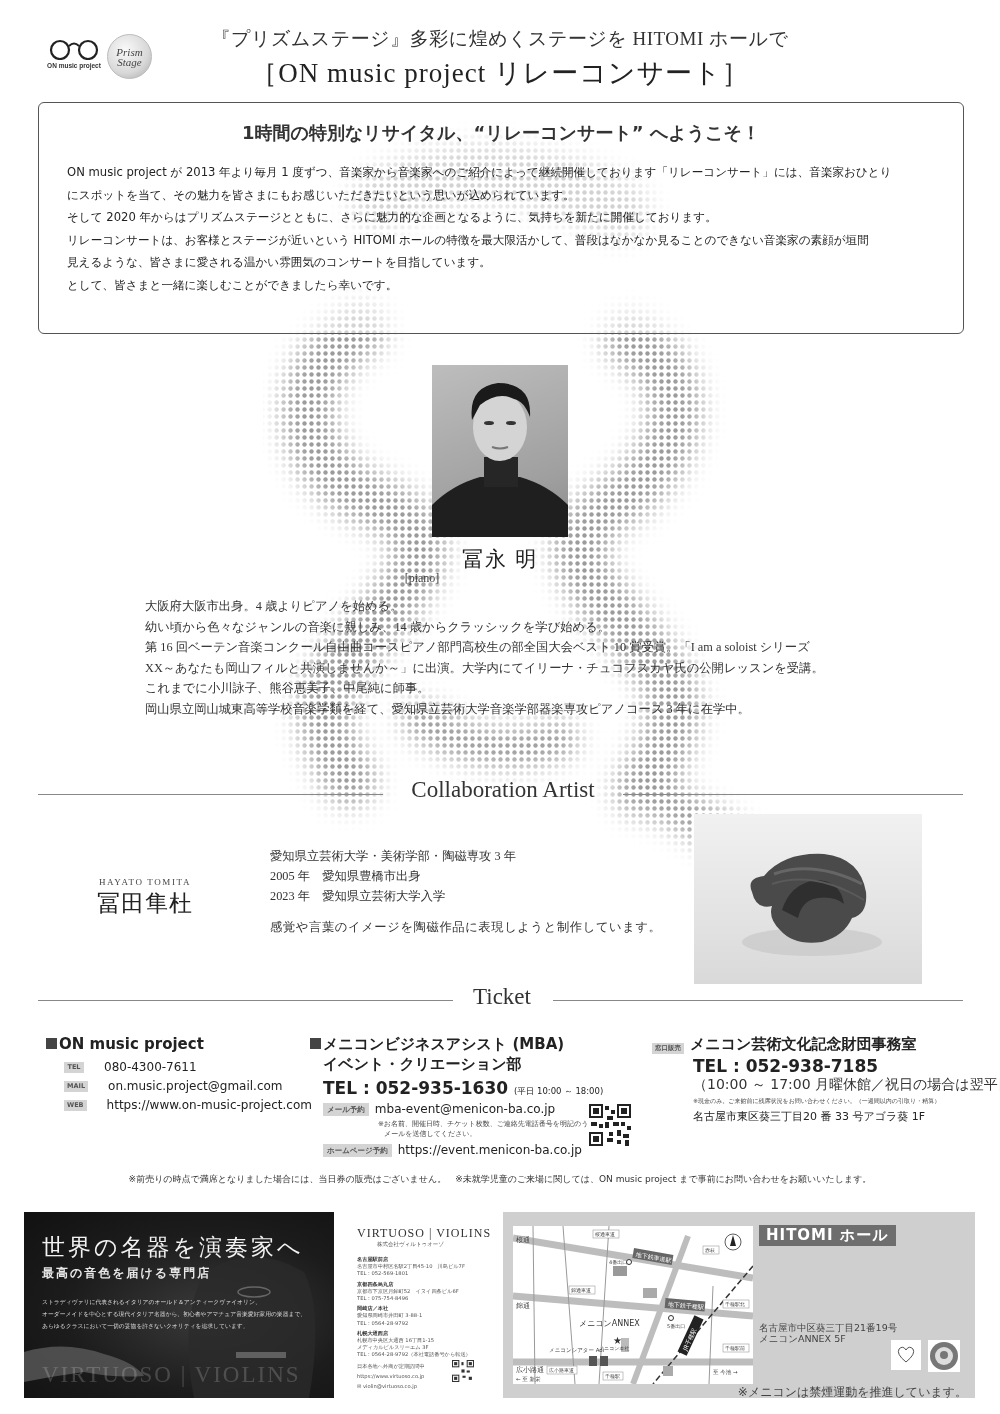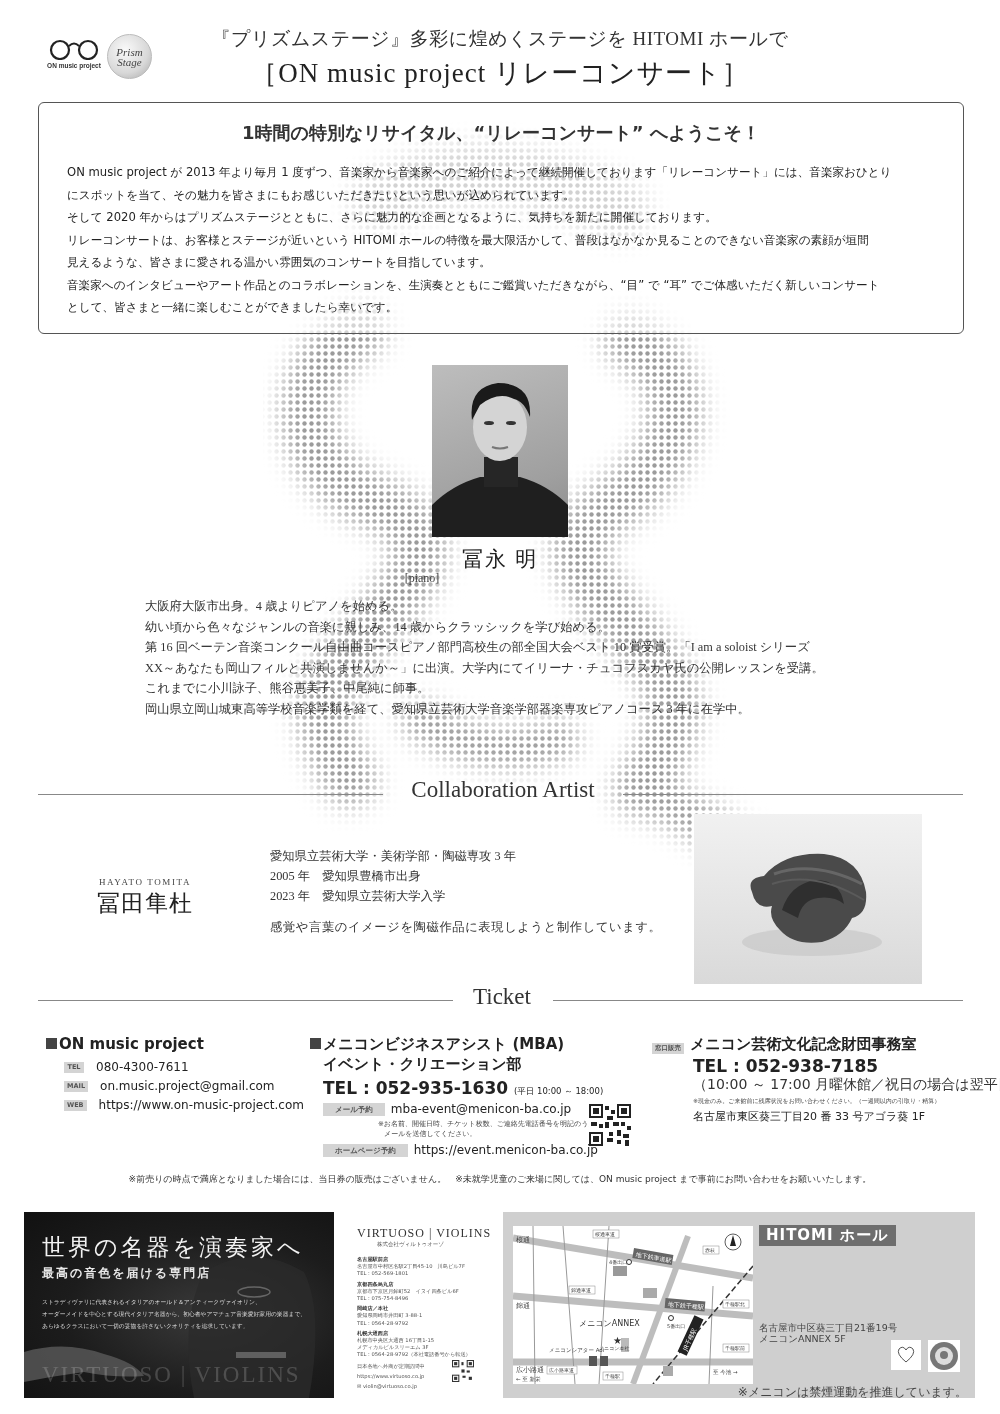--- a/index.html
+++ b/index.html
@@ -46,22 +46,22 @@
   .collab-jp { left: 60px; width: 170px; top: 888px; text-align: center; font-size: 23px; color: #222; letter-spacing: 1px; }
   .collab-info { left: 270px; top: 846px; font-size: 12.3px; line-height: 20px; color: #333; }
   .collab-info p { white-space: nowrap; }
   .collab-note { left: 270px; top: 919px; font-size: 12.3px; color: #333; white-space: nowrap; letter-spacing: 0.6px; }
   .artwork { left: 694px; top: 814px; width: 228px; height: 170px; background: linear-gradient(180deg, #f1f1f1 0%, #e3e3e3 60%, #d9d9d9 100%); overflow: hidden; }
 
   
   .t-head { font-size: 15px; font-weight: bold; color: #222; line-height: 20px; white-space: nowrap; }
   .t-head .sq { display: inline-block; width: 11px; height: 11px; background: #444; margin-right: 2px; vertical-align: 0px; }
   .t-row { font-size: 12px; color: #222; line-height: 19px; white-space: nowrap; display: flex; align-items: center; }
-  .tag { display: inline-block; background: #d4d4d4; color: #555; font-size: 6.5px; font-weight: bold; padding: 1px 3px; margin-right: 12px; line-height: 9px; min-width: 20px; text-align: center; }
-  .tag.lg { font-size: 7.5px; padding: 2px 12px; margin-right: 6px; }
+  .tag { display: inline-block; background: #d4d4d4; color: #555; font-size: 6.5px; font-weight: bold; padding: 1px 3px; margin-right: 20px; line-height: 9px; min-width: 20px; text-align: center; }
+  .tag.lg { font-size: 7.5px; padding: 2px 4px; margin-right: 6px; }
   .tel-big { font-size: 17px; font-weight: bold; color: #222; white-space: nowrap; }
   .tel-big small { font-size: 8.5px; font-weight: normal; }
   .tiny { font-size: 7px; color: #444; line-height: 10px; white-space: nowrap; }
 
   .footnote { left: 0; width: 1000px; top: 1173px; text-align: center; font-size: 9px; color: #333; white-space: nowrap; }
 
   
   .ad-dark { left: 24px; top: 1212px; width: 310px; height: 186px; background: radial-gradient(ellipse at 60% 55%, #3a3a3a 0%, #1c1c1c 55%, #111 100%); overflow: hidden; }
   .ad-dark .h1 { position: absolute; left: 18px; top: 20px; font-size: 23px; color: #f2f2f2; letter-spacing: 3px; font-family: "DejaVu Serif", serif; }
   .ad-dark .h2 { position: absolute; left: 18px; top: 53px; font-size: 12px; color: #e8e8e8; letter-spacing: 2px; font-weight: bold; font-family: "DejaVu Serif", serif; }
@@ -129,21 +129,20 @@
 <div class="abs head-title serif">［ON music project リレーコンサート］</div>
 
 <div class="abs intro-box">
   <div class="intro-title">1時間の特別なリサイタル、“リレーコンサート” へようこそ！</div>
   <div class="intro-body">
     <p>ON music project が 2013 年より毎月 1 度ずつ、音楽家から音楽家へのご紹介によって継続開催しております「リレーコンサート」には、音楽家おひとり</p>
     <p>にスポットを当て、その魅力を皆さまにもお感じいただきたいという思いが込められています。</p>
     <p>そして 2020 年からはプリズムステージとともに、さらに魅力的な企画となるように、気持ちを新たに開催しております。</p>
     <p>リレーコンサートは、お客様とステージが近いという HITOMI ホールの特徴を最大限活かして、普段はなかなか見ることのできない音楽家の素顔が垣間</p>
     <p>見えるような、皆さまに愛される温かい雰囲気のコンサートを目指しています。</p>
-    <p>音楽家へのインタビューやアート作品とのコラボレーションを、生演奏とともにご鑑賞いただきながら、“目” で “耳” でご体感いただく新しいコンサート</p>
     <p>として、皆さまと一緒に楽しむことができましたら幸いです。</p>
   </div>
 </div>
 
 <div class="abs portrait">
   <svg width="136" height="172" viewBox="0 0 136 172">
     <path d="M0 172 L0 140 Q20 120 48 112 L88 112 Q116 120 136 140 L136 172 Z" fill="#1f1f1f"></path>
     <rect x="52" y="92" width="34" height="30" fill="#262626"></rect>
     <ellipse cx="68" cy="62" rx="27" ry="34" fill="#d4d4d4"></ellipse>
     <path d="M40 55 Q36 22 66 18 Q100 18 98 52 Q92 36 82 34 Q66 26 48 40 Z" fill="#1a1a1a"></path>

